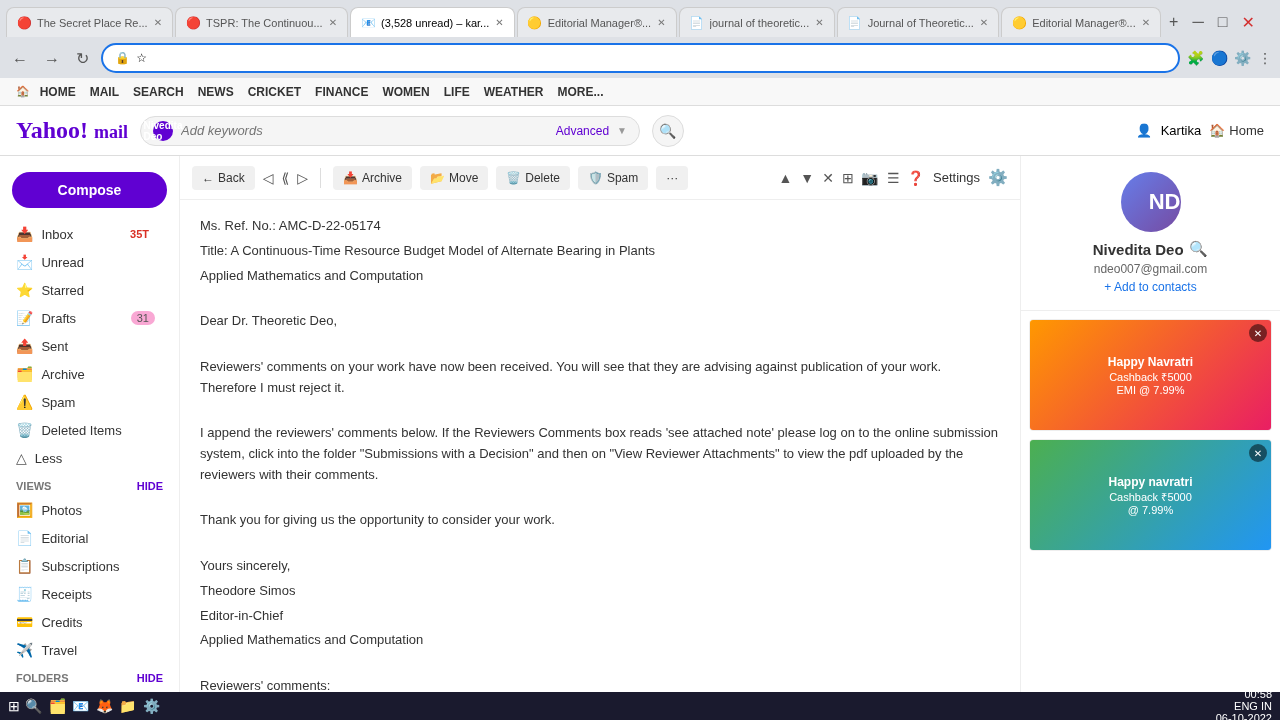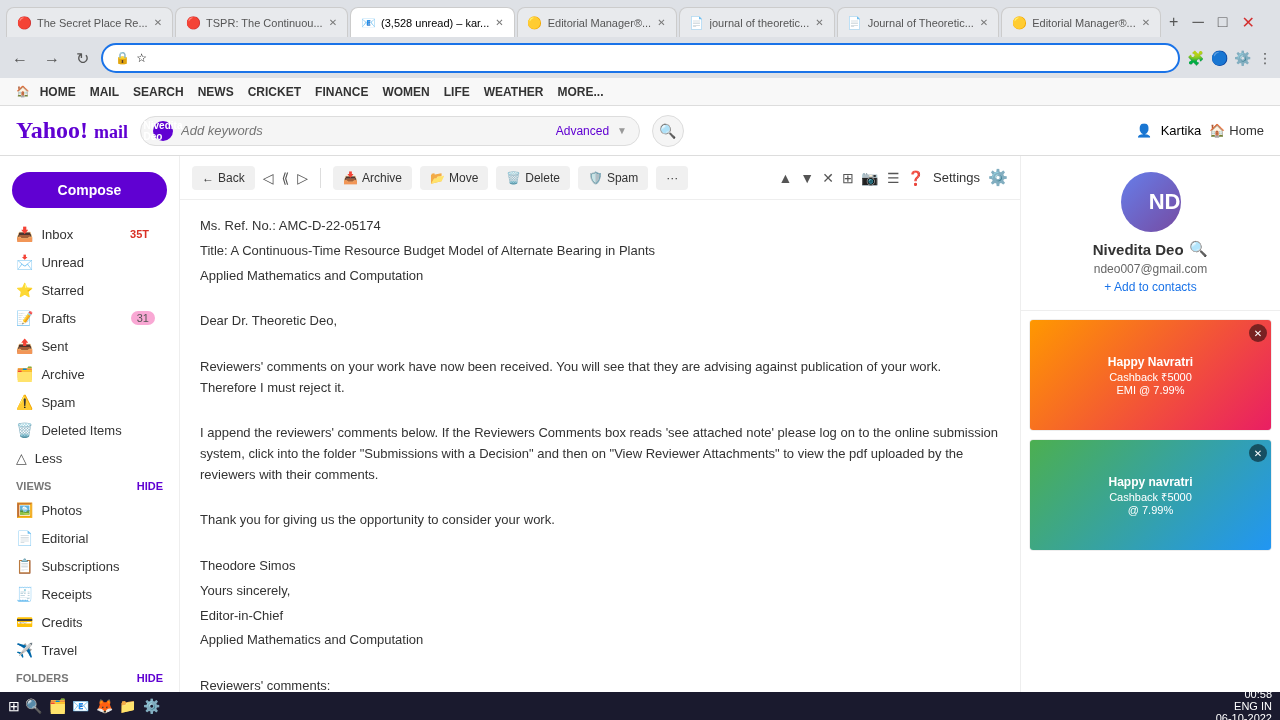--- a/index.html
+++ b/index.html
@@ -317,22 +317,22 @@
       <p class="email-line">Applied Mathematics and Computation</p>
       <br>
       <p class="email-line">Dear Dr. Theoretic Deo,</p>
       <br>
       <p class="email-line">Reviewers' comments on your work have now been received.  You will see that they are advising against publication of your work.  Therefore I must reject it.</p>
       <br>
       <p class="email-line">I append the reviewers' comments below. If the Reviewers Comments box reads 'see attached note' please log on to the online submission system, click into the folder  "Submissions with a Decision" and then on "View Reviewer Attachments" to view the pdf uploaded by the reviewers with their comments.</p>
       <br>
       <p class="email-line">Thank you for giving us the opportunity to consider your work.</p>
       <br>
+      <p class="email-line">Yours sincerely,</p>
       <p class="email-line">Theodore Simos</p>
-      <p class="email-line">Yours sincerely,</p>
       <p class="email-line">Editor-in-Chief</p>
       <p class="email-line">Applied Mathematics and Computation</p>
       <br>
       <p class="email-line">Reviewers' comments:</p>
       <br>
 
       
       
 
       

